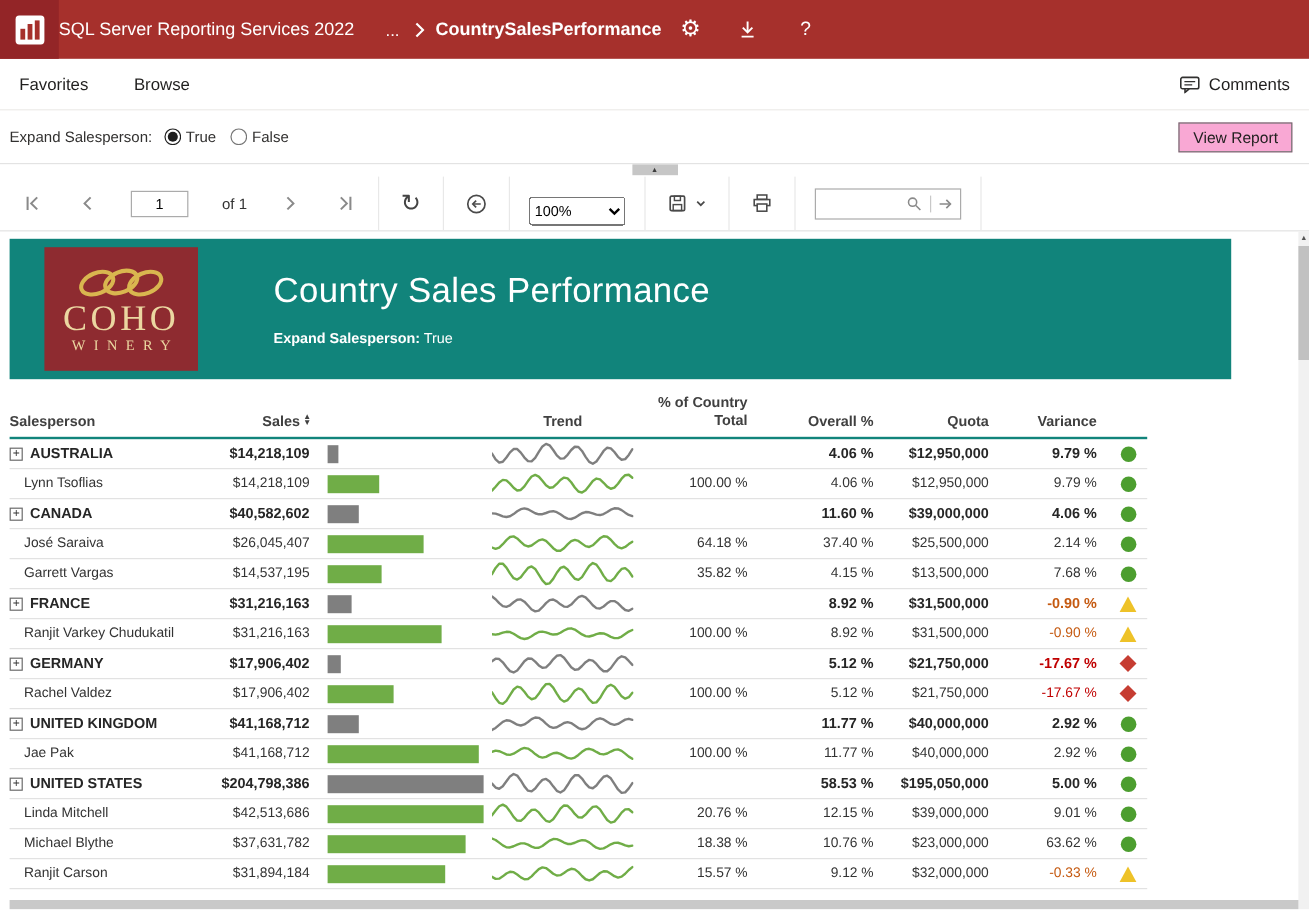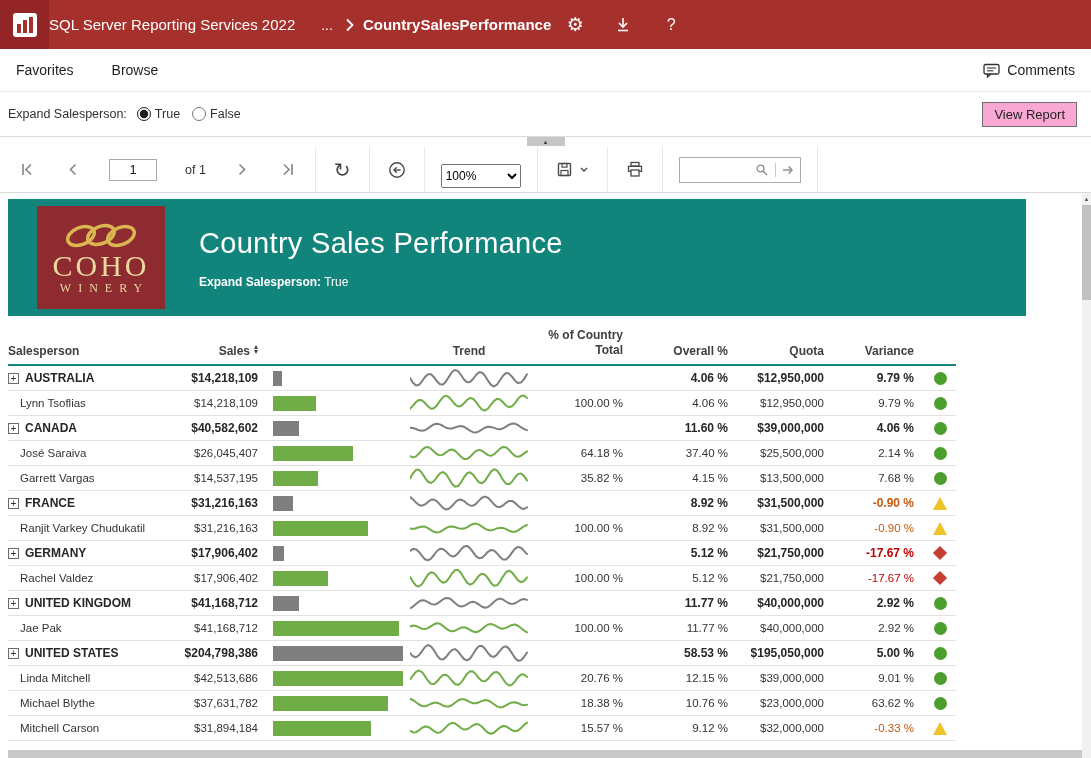--- a/index.html
+++ b/index.html
@@ -55,21 +55,21 @@
   .findbox input{flex:1;min-width:0;border:none;outline:none;font-size:12px;font-family:inherit;}
   .find-divider{width:1px;height:14px;background:#C8C8C8;}
 
   
   .report-area{position:relative;height:565px;background:#fff;overflow:hidden;}
 
   .teal-band{position:absolute;left:8px;top:6px;width:1018px;height:117px;background:var(--teal);display:flex;align-items:center;}
   .logo-box{width:128px;height:103px;background:var(--logo-red);margin-left:29px;display:flex;flex-direction:column;align-items:center;justify-content:center;flex:none;}
   .logo-coho{font-family:"Liberation Serif","DejaVu Serif",serif;font-size:30px;color:#EBD7A1;letter-spacing:3px;line-height:28px;}
   .logo-winery{font-family:"Liberation Serif","DejaVu Serif",serif;font-size:12px;color:#EBD7A1;letter-spacing:7px;padding-left:7px;margin-top:1px;}
-  .band-text{margin-left:34px;color:#fff;}
+  .band-text{margin-left:63px;color:#fff;}
   .report-title{font-size:29px;font-weight:300;letter-spacing:0.3px;}
   .band-param{margin-top:15px;font-size:12px;}
   .band-param .bp-label{font-weight:700;}
 
   
   .rtable{position:absolute;left:8px;top:135px;width:948px;}
   .grid-cols{display:grid;grid-template-columns:172px 90px 138px 122px 103px 105px 96px 90px 32px;}
   .thead{border-bottom:2px solid var(--teal);padding-bottom:6px;align-items:end;min-height:36px;}
   .th{font-size:12px;font-weight:700;color:#404040;}
   .th.r{text-align:right;padding-right:10px;}
@@ -597,21 +597,21 @@
           <div class="cell r">18.38 %</div>
           <div class="cell r">10.76 %</div>
           <div class="cell r">$23,000,000</div>
           <div class="cell r">63.62 %</div>
           <div class="cell ind-cell">
             <span class="ind-circle" style="background: rgb(76, 158, 47);"></span>
           </div>
         </div>
         <div class="trow grid-cols person">
           <div class="cell name-cell person-name">
-            <span>Mitchell Carson</span>
+            <span>Ranjit Carson</span>
           </div>
           <div class="cell r sales">$31,894,184</div>
           <div class="cell bar-cell">
             <div class="bar" style="width: 97.5px; background: rgb(112, 173, 71);"></div>
           </div>
           <div class="cell trend-cell">
             <svg width="118" height="22">
               <path d="M0.0 13.7L3.0 15.4L6.0 15.2L9.0 13.3L12.0 10.9L15.0 9.5L18.0 9.8L21.0 11.7L24.0 14.1L27.0 15.7L30.0 15.5L33.0 13.3L36.0 10.1L39.0 7.2L42.0 5.8L45.0 6.4L48.0 8.6L51.0 11.1L54.0 12.6L57.0 12.3L60.0 10.5L63.0 8.3L66.0 7.0L69.0 7.5L72.0 9.8L75.0 13.0L78.0 15.7L81.0 16.7L84.0 15.7L87.0 13.1L90.0 10.5L93.0 9.0L96.0 9.3L99.0 11.1L102.0 13.2L105.0 14.3L108.0 13.5L111.0 11.1L114.0 8.0L117.0 5.6" fill="none" stroke="#70AD47" stroke-width="2" stroke-linecap="round" stroke-linejoin="round"></path>
             </svg>
           </div>

